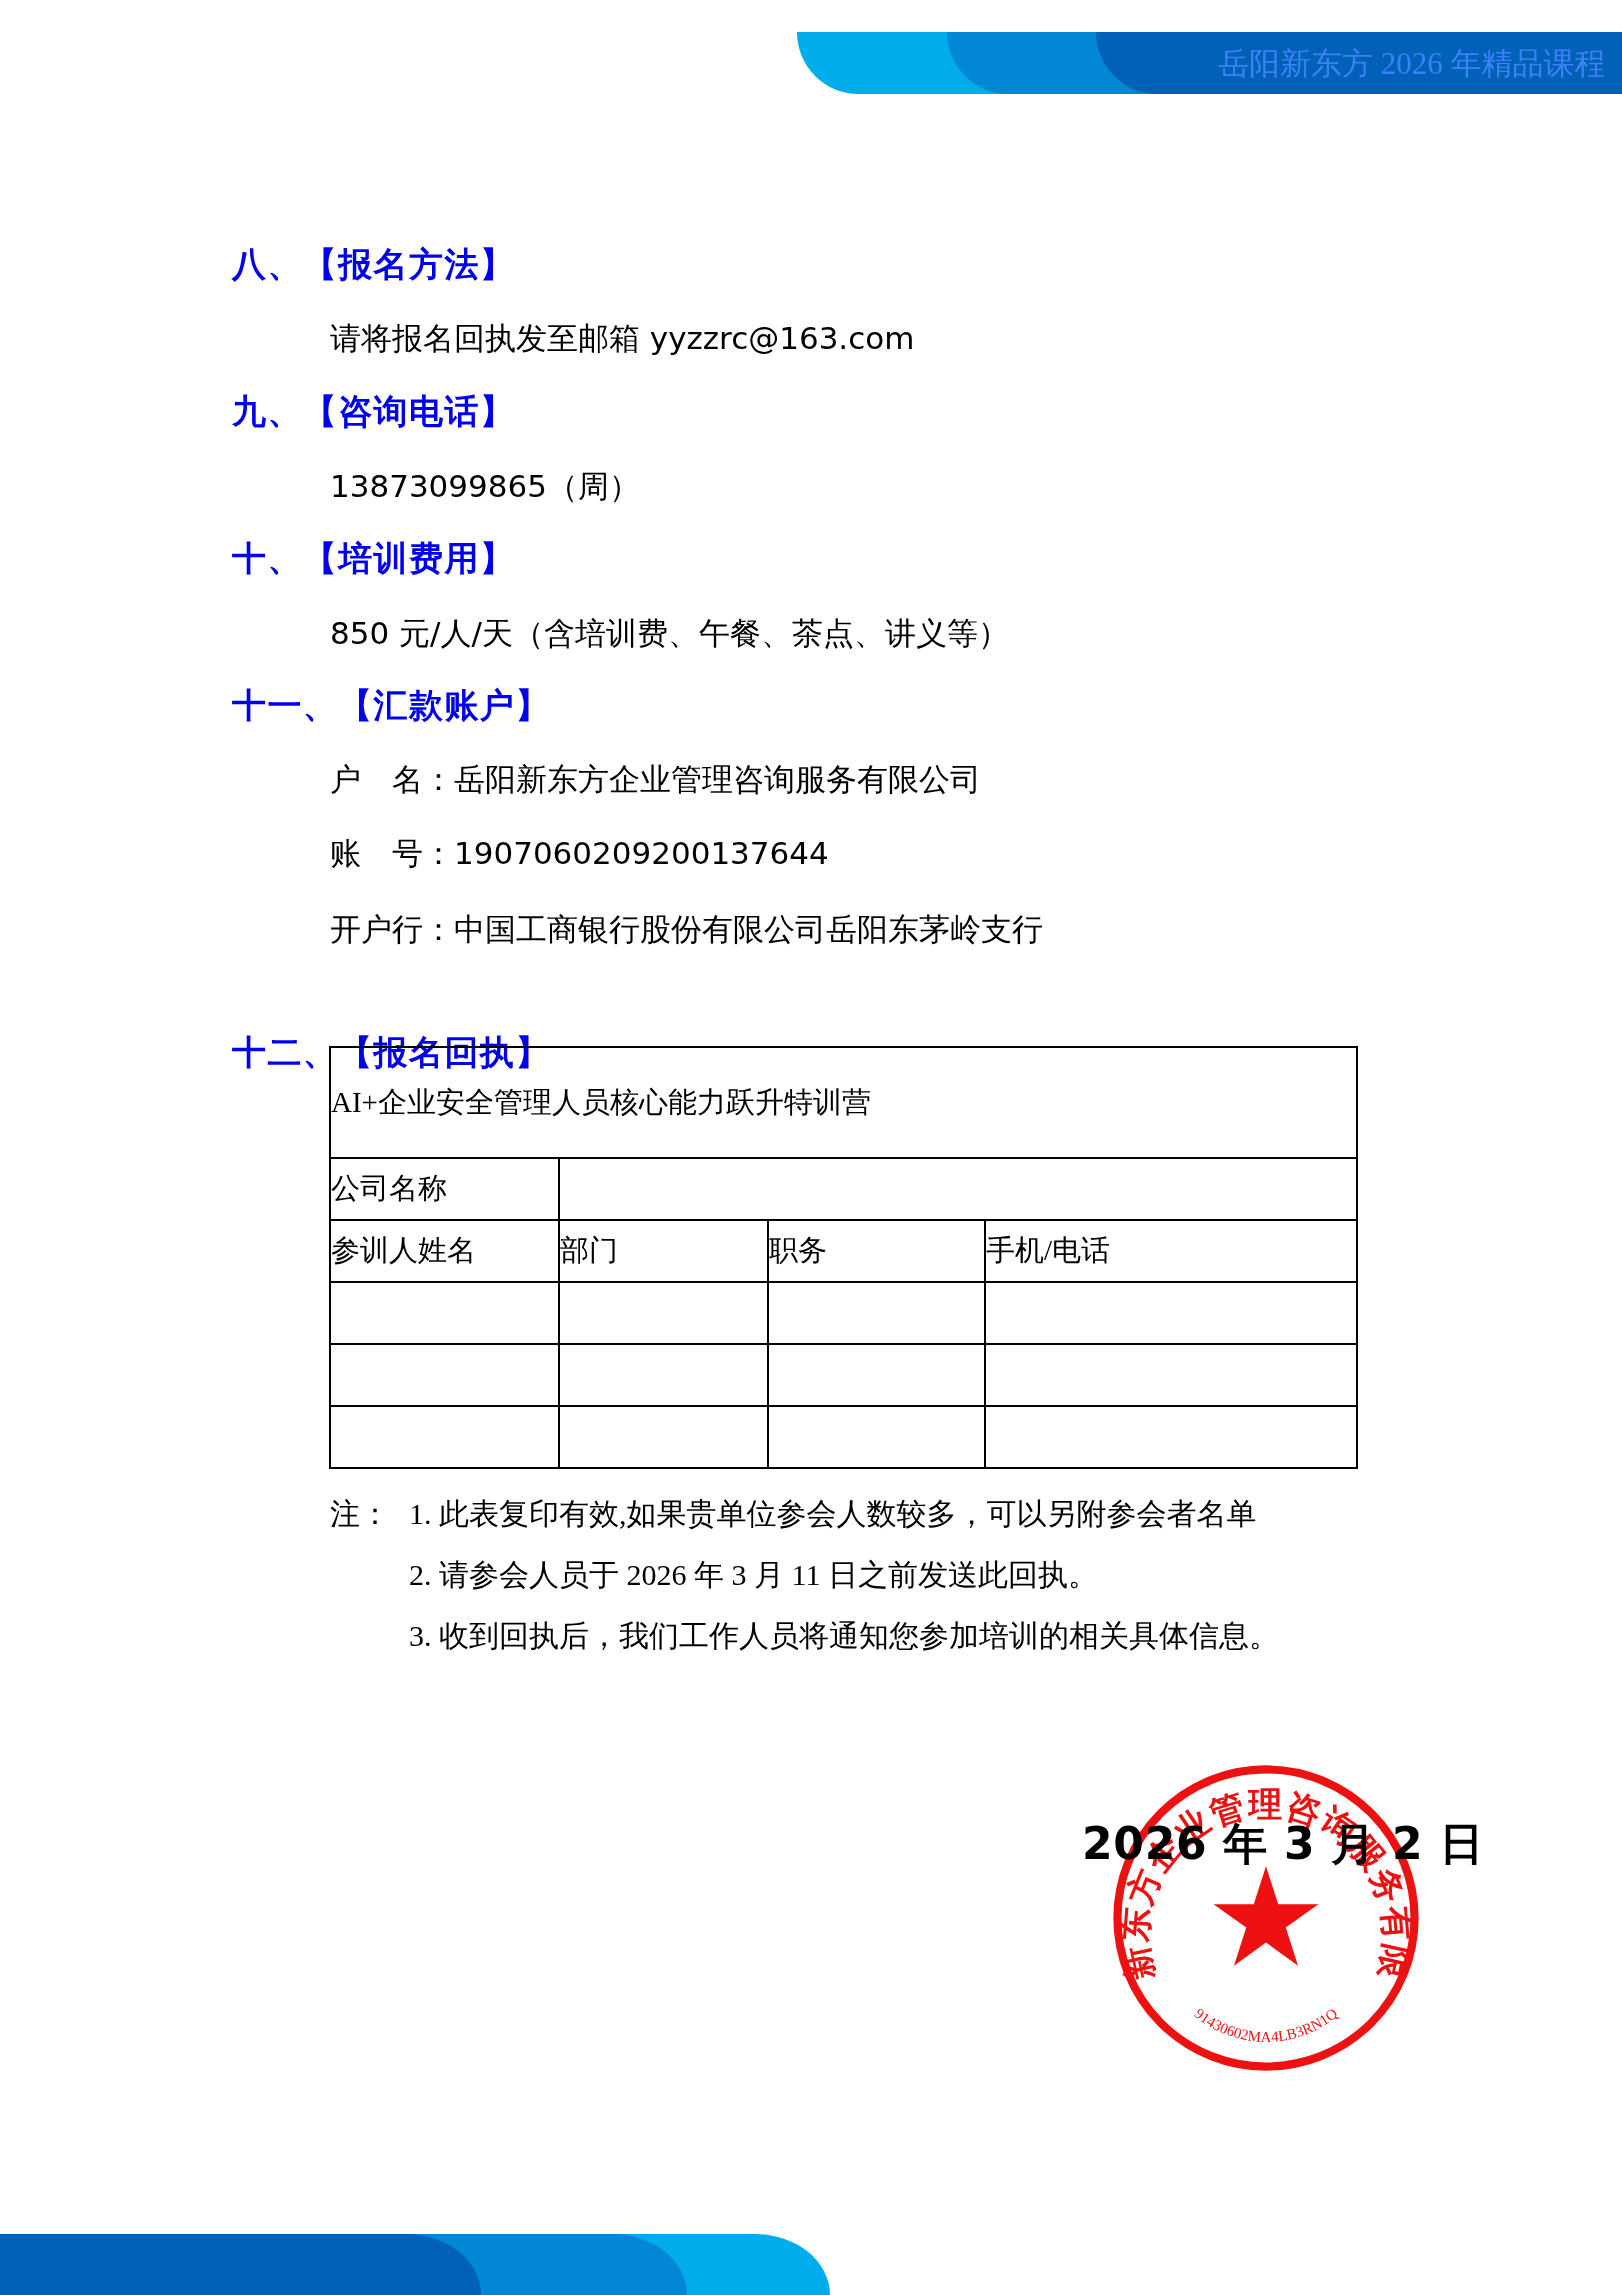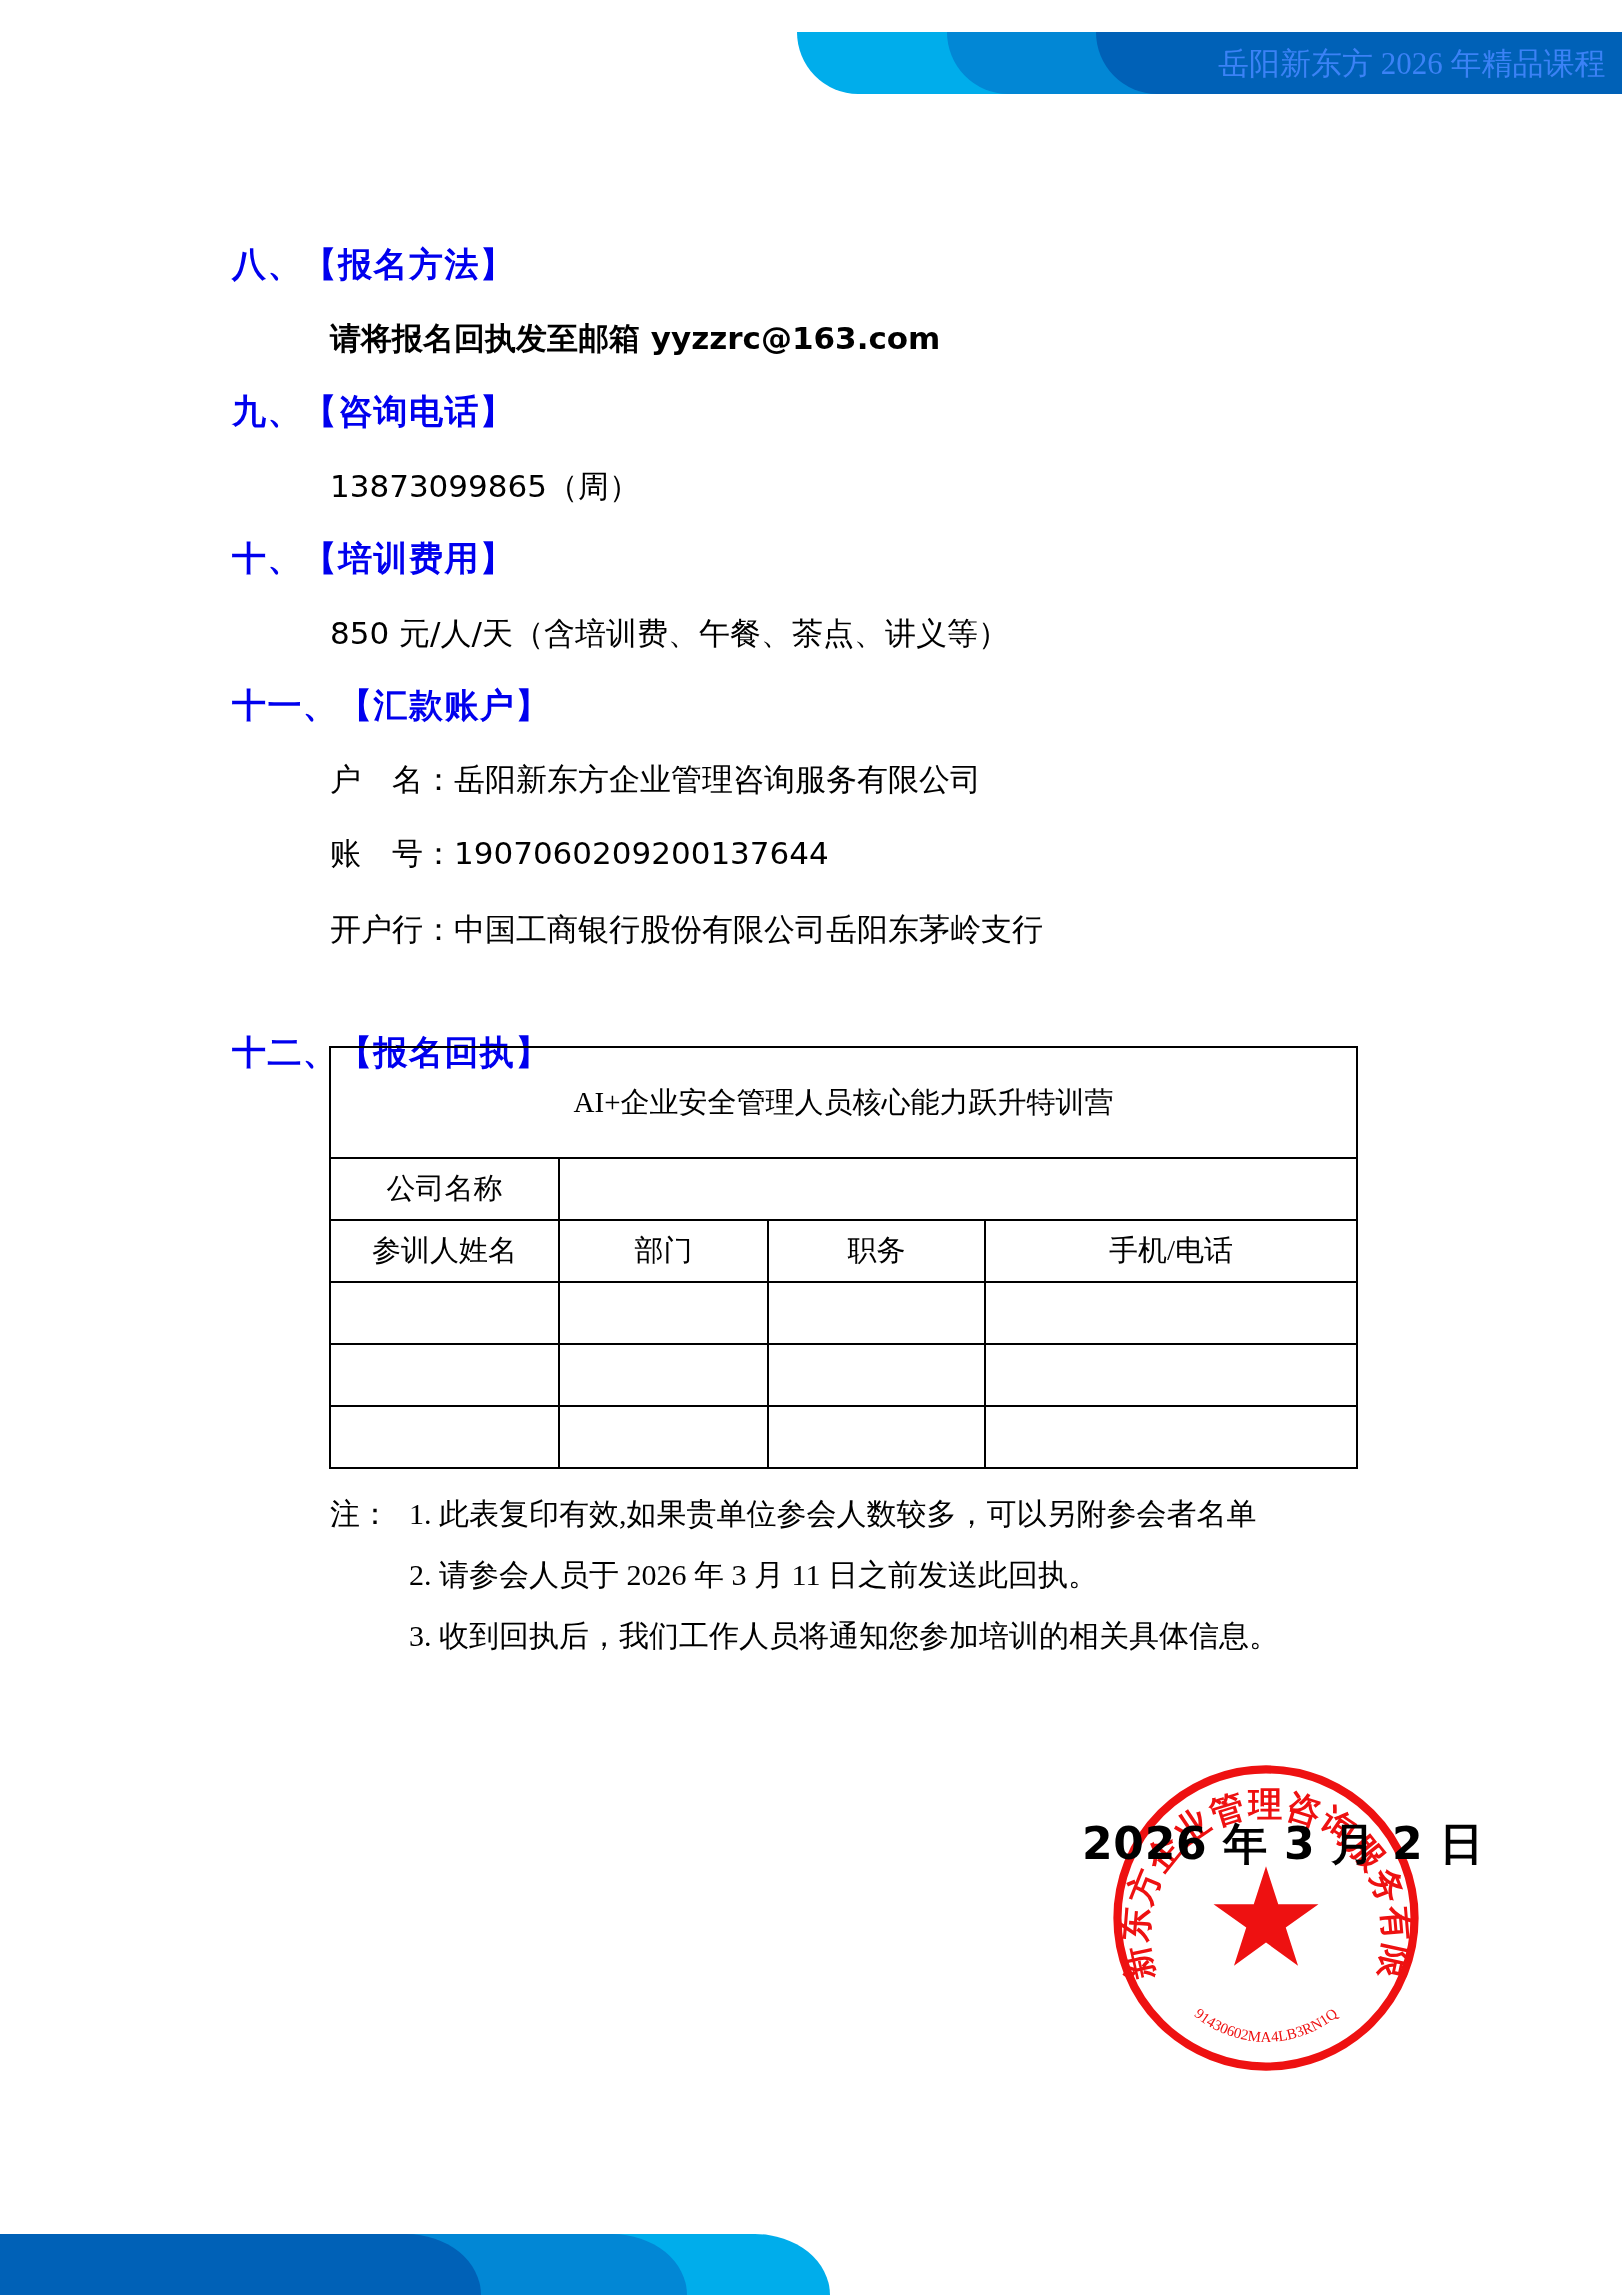--- a/index.html
+++ b/index.html
@@ -18,40 +18,40 @@
   .ftr-mid   { width:687px; background:#0287d5; border-top-right-radius:75px 61px; }
   .ftr-dark  { width:481px;  background:#0061b7; border-top-right-radius:75px 61px; }
 
   .sec-title { position:absolute; left:232px; color:#0000ee; font-weight:bold; font-size:34px; line-height:41px;
                font-family:Liberation Serif, serif; letter-spacing:1.4px; white-space:nowrap; }
   .body-line { position:absolute; left:330px; font-size:31px; line-height:41px; white-space:nowrap;
                font-family:"DejaVu Sans","Liberation Sans",sans-serif; }
 
   table.form { position:absolute; left:329px; top:1046px; width:1026px; border-collapse:collapse;
                font-family:"Liberation Serif","DejaVu Serif",serif; font-size:29px; table-layout:fixed; }
-  table.form td { border:2.7px solid #000; text-align:center; vertical-align:middle; padding:0;font-family:Liberation Serif, serif; }
+  table.form td { border:2.7px solid #000; vertical-align:middle; padding:0;font-family:Liberation Serif, serif; }
   .row-title td { height:109px; }
   .row-norm td { height:60px; }
 
   .note { position:absolute; font-family:"Liberation Serif","DejaVu Serif",serif; font-size:30px; line-height:41px; white-space:nowrap; }
 
   .seal { position:absolute; left:1112px; top:1764px; width:308px; height:308px; }
   .date { position:absolute; left:1082px; top:1816px; font-size:44px; font-weight:bold; line-height:55px;
           font-family:"DejaVu Sans","Liberation Sans",sans-serif; white-space:nowrap; letter-spacing:0.7px; }
 </style>
 </head>
 <body>
 
 <div class="hdr hdr-light"></div>
 <div class="hdr hdr-mid"></div>
 <div class="hdr hdr-dark"></div>
 <div class="hdr-title">岳阳新东方 2026 年精品课程</div>
 
 <div class="sec-title" style="top:244px;">八、【报名方法】</div>
-<div class="body-line" style="top:318px;font-weight:bold;">请将报名回执发至邮箱 yyzzrc@163.com</div>
+<div class="body-line" style="top:318px;">请将报名回执发至邮箱 yyzzrc@163.com</div>
 
 <div class="sec-title" style="top:391px;">九、【咨询电话】</div>
 <div class="body-line" style="top:466px;">13873099865（周）</div>
 
 <div class="sec-title" style="top:538px;">十、【培训费用】</div>
 <div class="body-line" style="top:613px;">850 元/人/天（含培训费、午餐、茶点、讲义等）</div>
 
 <div class="sec-title" style="top:685px;">十一、【汇款账户】</div>
 <div class="body-line" style="top:759px;">户　名：岳阳新东方企业管理咨询服务有限公司</div>
 <div class="body-line" style="top:833px;">账　号：1907060209200137644</div>

